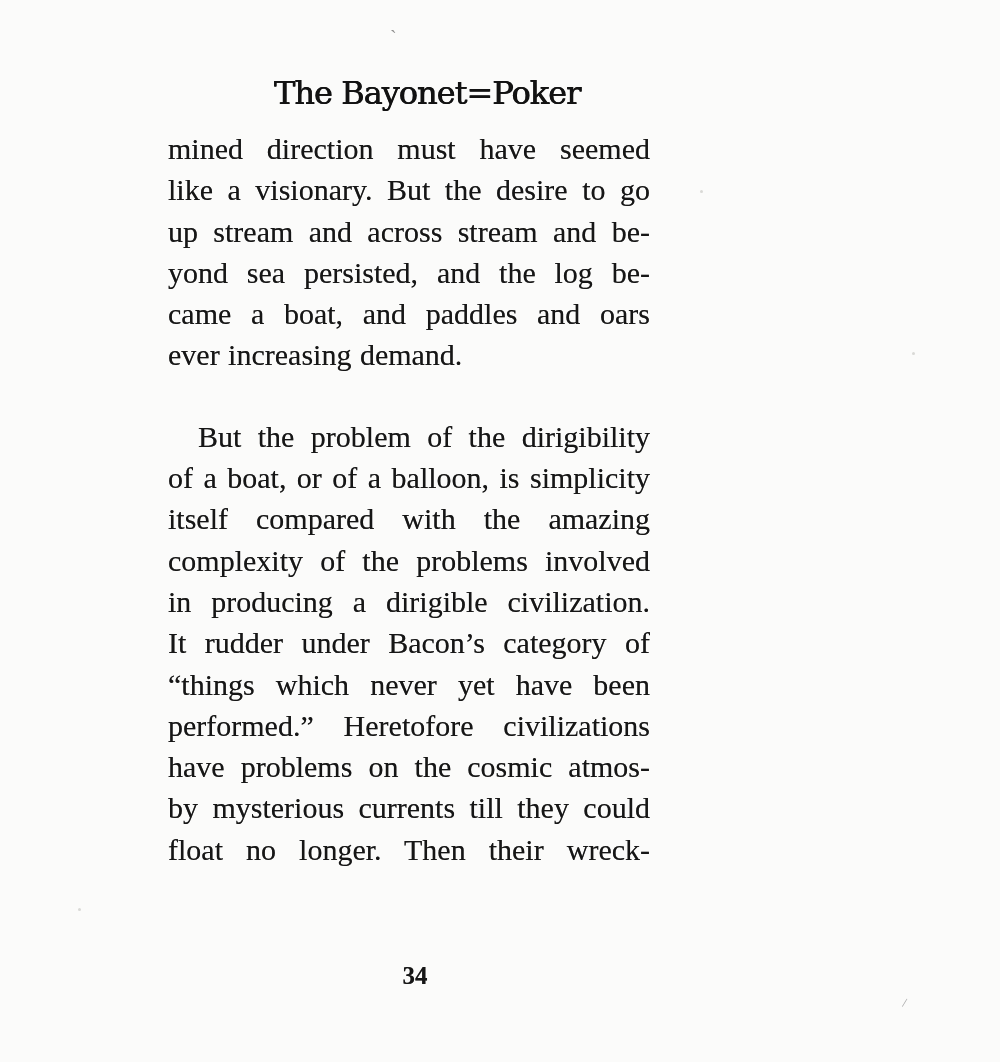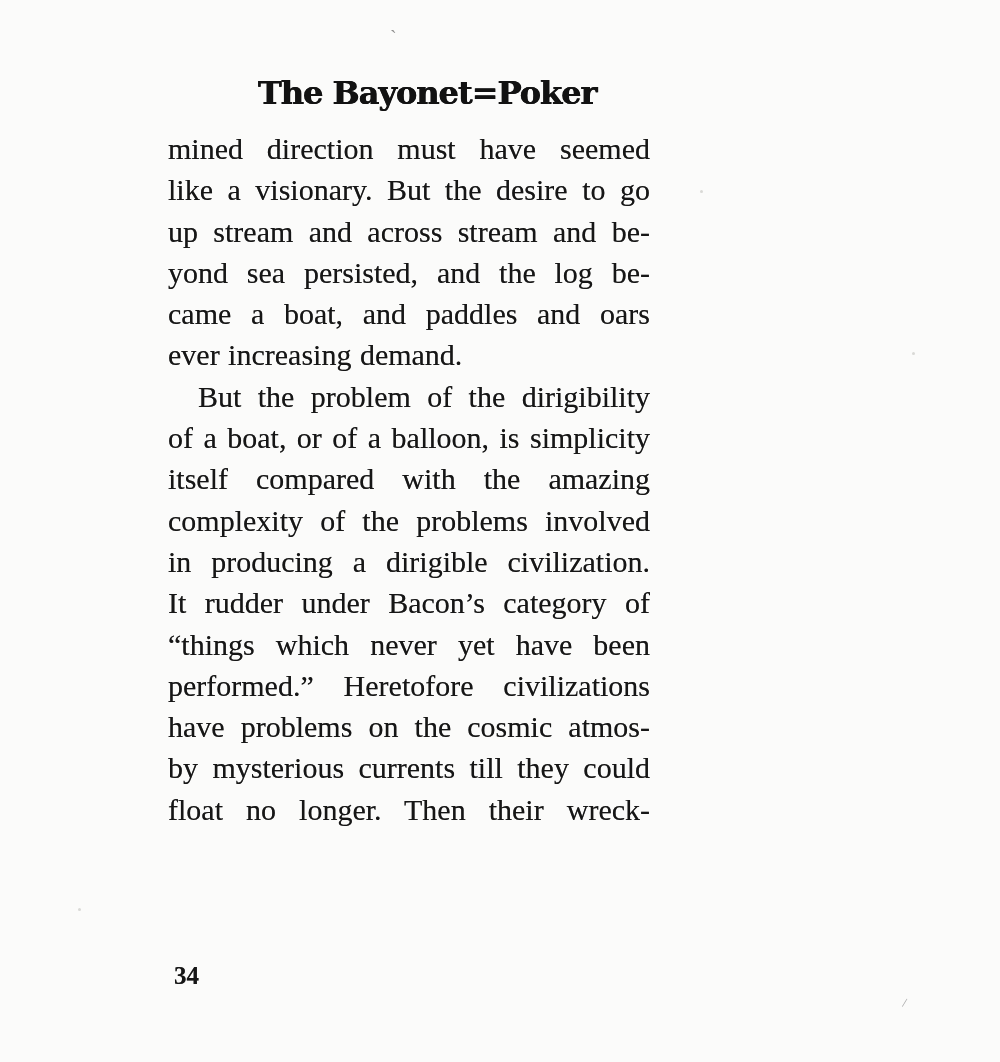--- a/index.html
+++ b/index.html
@@ -17,21 +17,21 @@
     color: #161616;
   }
   .running-head {
     position: absolute;
     top: 74px;
     left: 168px;
     width: 482px;
     text-align: center;
     transform: translateX(18px);
     font-family: "DejaVu Serif", serif;
-    font-weight: bold;
+    font-weight: normal;
     font-size: 32px;
     letter-spacing: -1px;
     color: #121212;
     text-shadow: 0.6px 0 0 #121212, 0 0 0.5px rgba(0,0,0,0.6);
     white-space: nowrap;
   }
   .text-block {
     position: absolute;
     top: 128px;
     left: 168px;
@@ -44,29 +44,31 @@
     text-align: justify;
     text-align-last: justify;
     text-justify: inter-word;
     word-spacing: 1px;
     text-shadow: 0 0 0.45px rgba(0,0,0,0.55);
     white-space: normal;
     overflow: visible;
   }
   .line--indent {
     text-indent: 30px;
+    margin-top: 40px;
   }
   .line--paraend {
     text-align-last: left;
   }
   .page-number {
     position: absolute;
     top: 956px;
     left: 168px;
     width: 482px;
+    text-align: center;
     transform: translateX(6px);
     font-size: 25px;
     font-weight: bold;
     line-height: 40px;
     color: #161616;
     text-shadow: 0 0 0.4px rgba(0,0,0,0.5);
   }
   .artifact {
     position: absolute;
     color: #9a9a9a;

